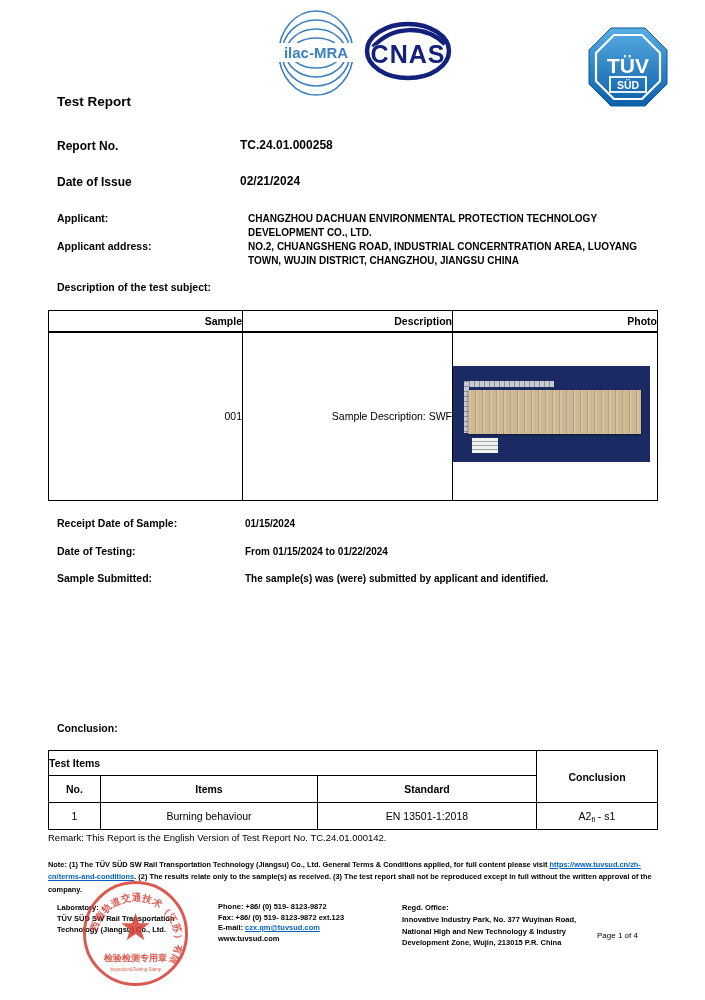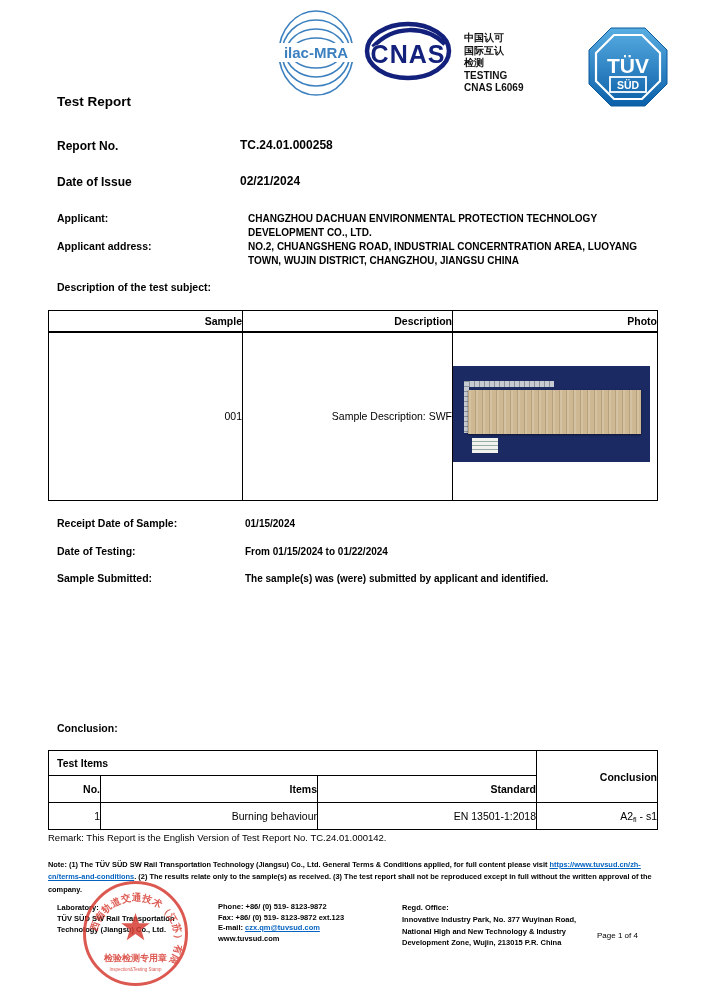--- a/index.html
+++ b/index.html
@@ -28,26 +28,26 @@
          background-image:repeating-linear-gradient(90deg,rgba(120,95,60,.25) 0 1px,rgba(255,255,255,.15) 1px 3px,rgba(0,0,0,0) 3px 7px);
          box-shadow:0 1px 2px rgba(0,0,0,.5)}
   .ruler-h{position:absolute;left:11px;top:15px;width:90px;height:6px;background:#c6cbd1;
            background-image:repeating-linear-gradient(90deg,#8a9097 0 1px,rgba(0,0,0,0) 1px 5px)}
   .ruler-v{position:absolute;left:11px;top:15px;width:5px;height:52px;background:#c6cbd1;
            background-image:repeating-linear-gradient(180deg,#8a9097 0 1px,rgba(0,0,0,0) 1px 5px)}
   .photo-label{position:absolute;left:19px;top:72px;width:26px;height:15px;background:#f1f1ee;
            background-image:repeating-linear-gradient(180deg,rgba(0,0,0,0) 0 3px,#9aa 3px 4px)}
   
   .conc-table{position:absolute;left:48px;top:750px;width:609px}
-  .conc-table td{border:1px solid #000;font-size:10.5px;text-align:right;vertical-align:middle}
+  .conc-table td{border:1px solid #000;font-size:10.5px;text-align:center;vertical-align:middle}
   .conc-table .h td{font-weight:bold}
   .conc-table .r1 td{height:25px}
   .conc-table .r2 td{height:27px}
   .conc-table .r3 td{height:27px}
-  .conc-table td.left{text-align:left;padding-left:8px}
+  .conc-table td.left{text-align:left;}
   sub.fl{font-size:7px;vertical-align:-2px}
   .remark{position:absolute;left:48px;top:832px;font-size:9.5px;width:610px}
   
   .note{position:absolute;left:48px;top:859px;width:612px;font-size:7.4px;font-weight:bold;line-height:12.4px}
   .foot{position:absolute;font-size:7.5px;font-weight:bold;line-height:11px;white-space:nowrap}
   .pagenum{position:absolute;left:597px;top:931px;font-size:8px}
   .stamp{position:absolute;left:78px;top:876px;opacity:.84;pointer-events:none}
 </style>
 </head>
 <body>
@@ -65,27 +65,20 @@
     <rect x="0" y="35" width="80" height="19" fill="#ffffff"></rect>
     <text x="40" y="50" text-anchor="middle" font-size="15" font-weight="bold" fill="#3C80BF">ilac-MRA</text>
   </svg>
 
   <svg class="abs" style="left:363px;top:20px" width="90" height="62" viewBox="0 0 90 62">
     <ellipse cx="45" cy="31" rx="41" ry="27" fill="none" stroke="#13217C" stroke-width="4.5"></ellipse>
     <path d="M 10,27 C 30,5 62,5 82,24" fill="none" stroke="#13217C" stroke-width="4.5"></path>
     <text x="45" y="43" text-anchor="middle" font-size="25" font-weight="bold" letter-spacing="1" fill="#13217C" stroke="#ffffff" stroke-width="1.2" paint-order="stroke">CNAS</text>
   </svg>
 
-  <div class="accred">
-    <div>中国认可</div>
-    <div>国际互认</div>
-    <div>检测</div>
-    <div>TESTING</div>
-    <div>CNAS L6069</div>
-  </div>
 
   <svg class="abs" style="left:587px;top:26px" width="82" height="82" viewBox="0 0 82 82">
     <defs>
       <linearGradient id="tg" x1="0" y1="0" x2="0" y2="1">
         <stop offset="0" stop-color="#58ADE2"></stop>
         <stop offset="1" stop-color="#0B5FA8"></stop>
       </linearGradient>
     </defs>
     <polygon points="24,2 58,2 80,24 80,58 58,80 24,80 2,58 2,24" fill="url(#tg)" stroke="#0A5A9E" stroke-width="1"></polygon>
     <polygon points="27,9 55,9 73,27 73,55 55,73 27,73 9,55 9,27" fill="none" stroke="#ffffff" stroke-width="2.2"></polygon>

